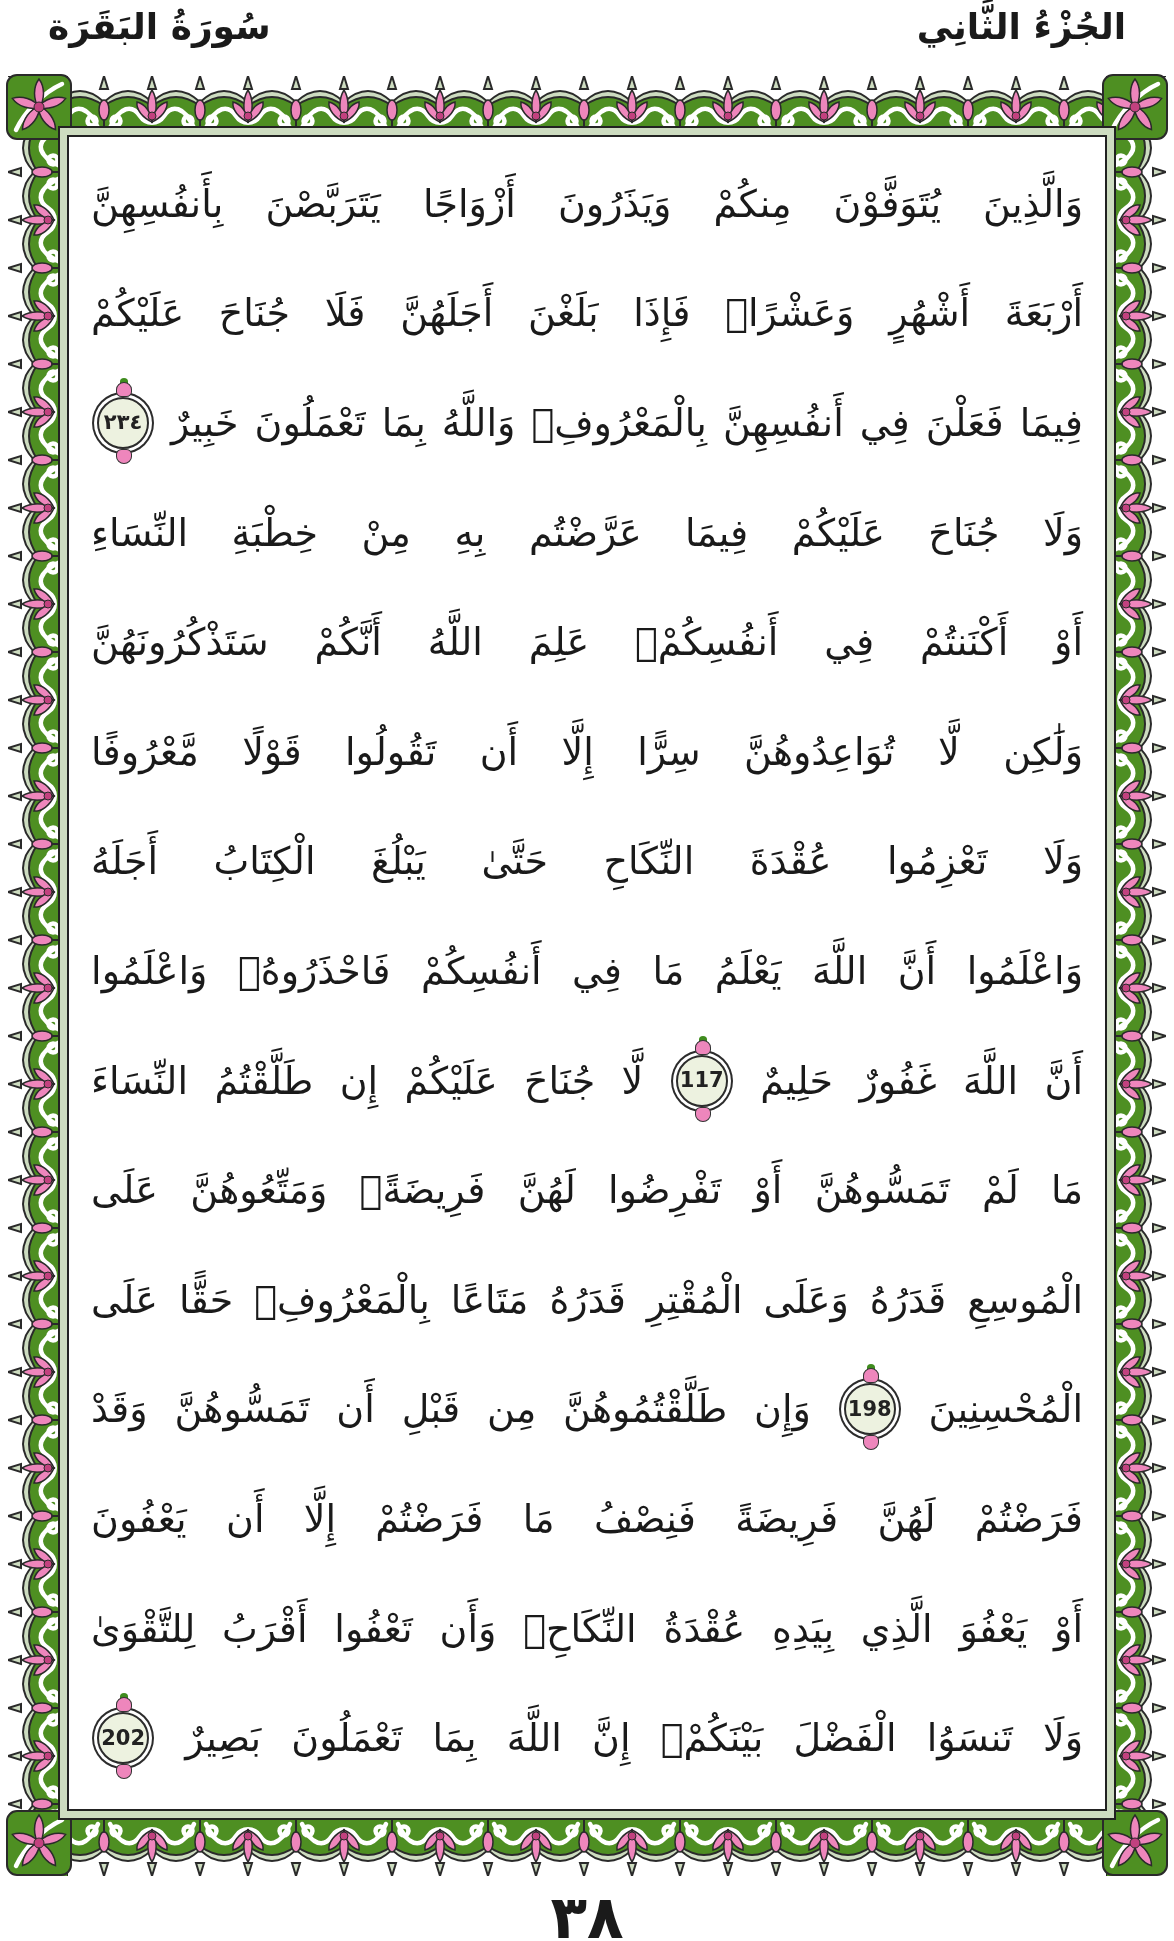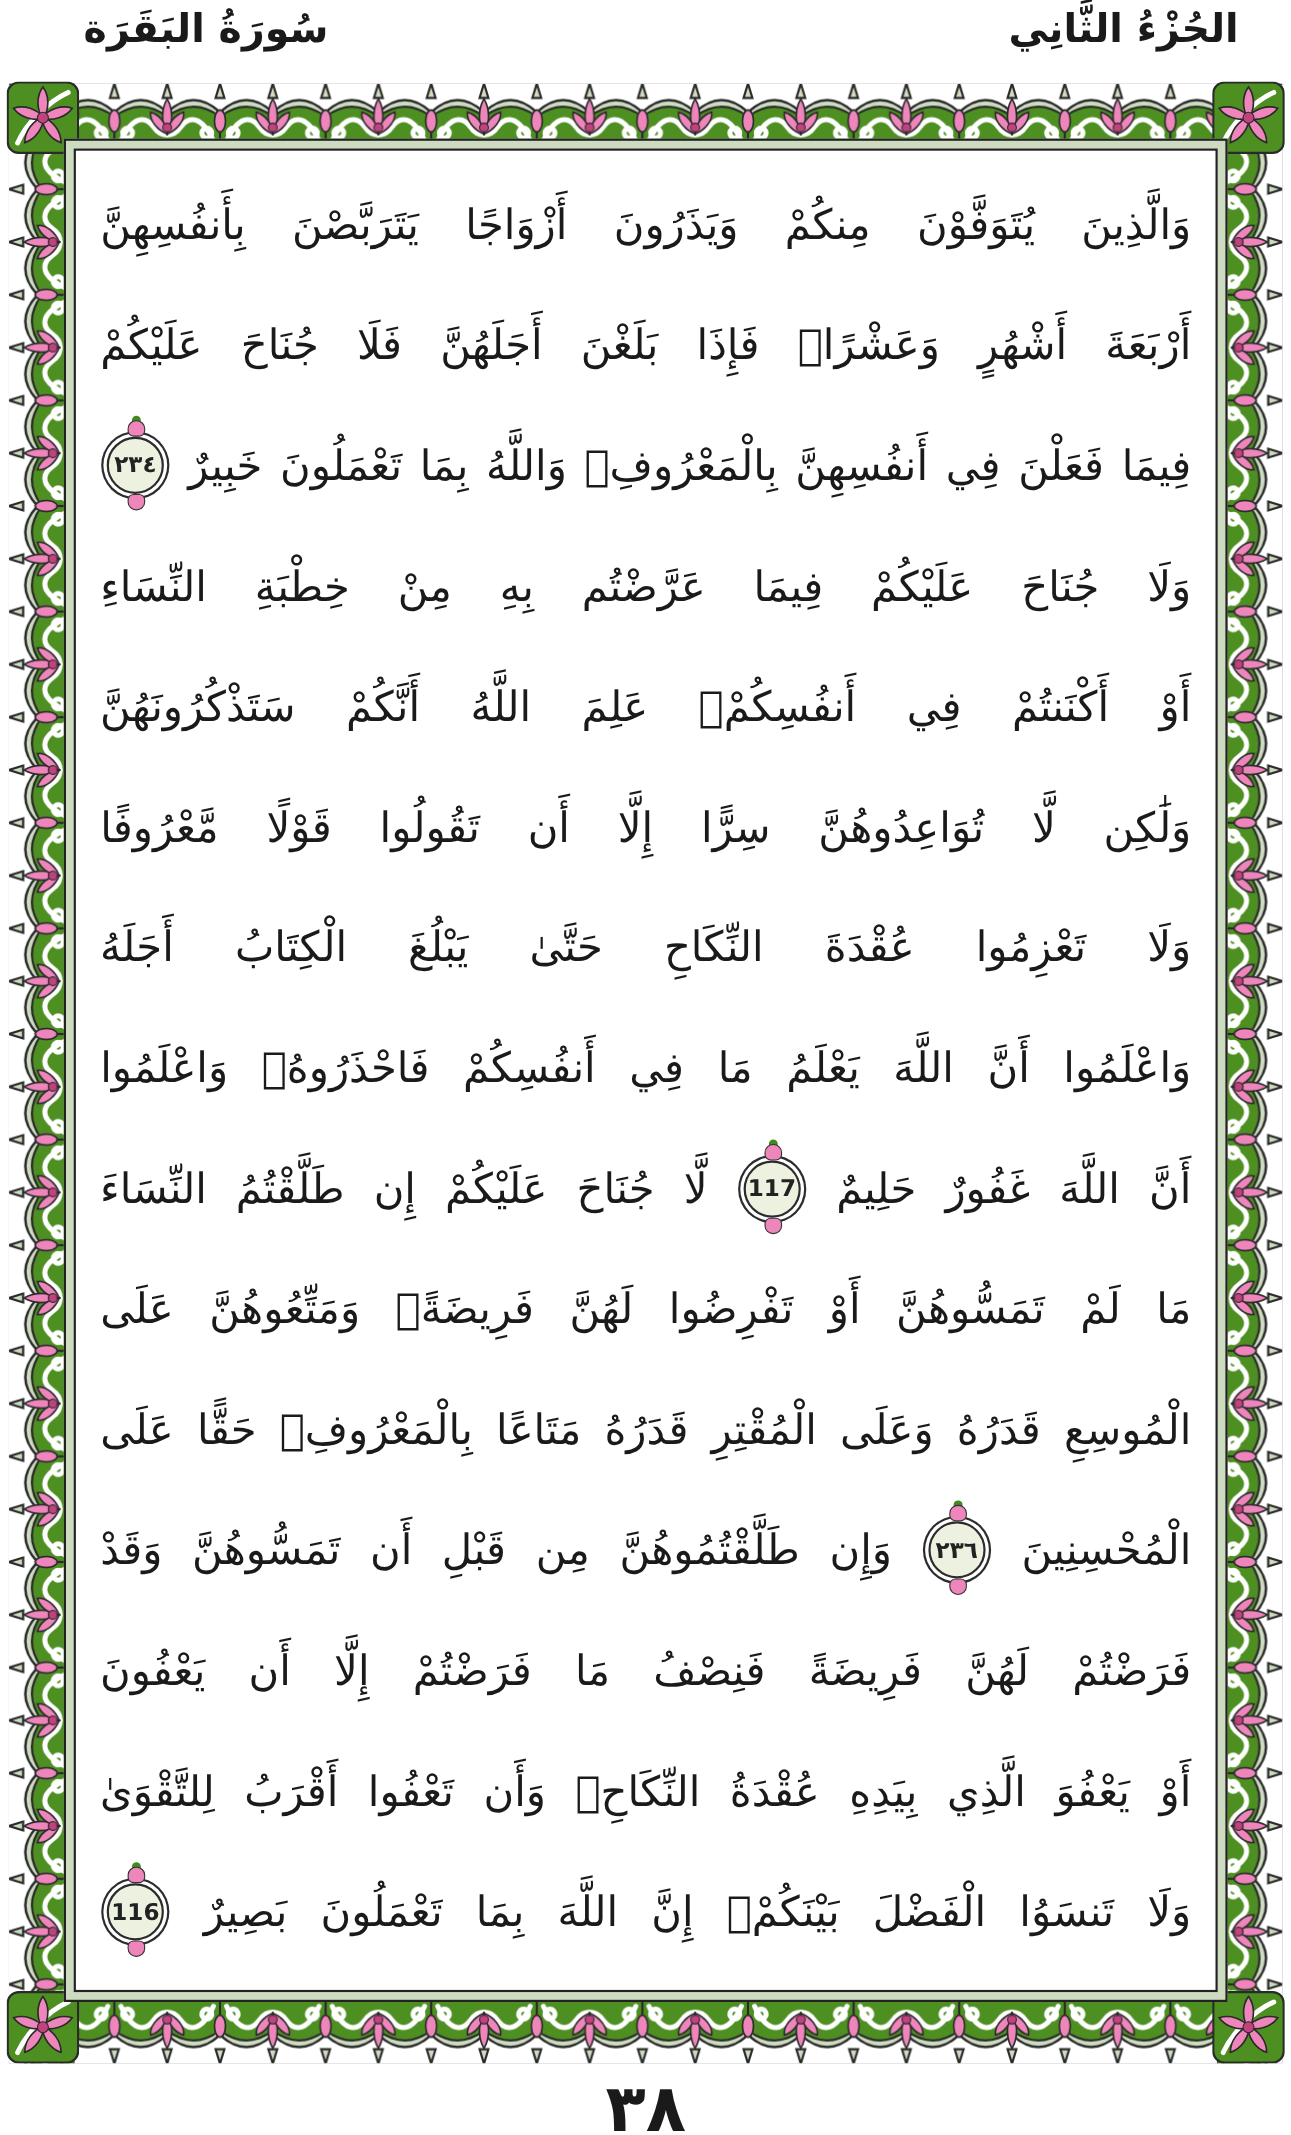--- a/index.html
+++ b/index.html
@@ -4,21 +4,21 @@
 <style>
   :root{
     --green:#4e8f22; --sage:#cddcc0; --pink:#ee86bc; --pink-deep:#c2417f;
     --ink:#1a1a1a; --marker-bg:#edf2e0;
   }
   *{margin:0;padding:0;box-sizing:border-box;}
   body{background:#fff;font-family:"DejaVu Sans",sans-serif;}
   .page{position:relative;width:1174px;height:1941px;background:#fff;overflow:hidden;direction:rtl;}
 
   
-  .hdr{position:absolute;top:6px;color:var(--ink);font-size:36px;font-weight:700;white-space:nowrap;margin-left:28px;}
+  .hdr{position:absolute;top:6px;color:var(--ink);font-size:36px;font-weight:700;white-space:nowrap;}
   .hdr-juz{right:48px;text-align:right;}
   .hdr-surah{left:48px;}
 
   
   .band{position:absolute;display:block;}
   #band-top{left:8px;top:76px;width:1158px;height:60px;}
   #band-bottom{left:8px;top:1816px;width:1158px;height:60px;}
   #band-left{left:8px;top:76px;width:60px;height:1800px;}
   #band-right{left:1106px;top:76px;width:60px;height:1800px;}
   .corner{position:absolute;width:66px;height:66px;}
@@ -263,21 +263,21 @@
             <span class="word">الْمُقْتِرِ</span>
             <span class="word">قَدَرُهُ</span>
             <span class="word">مَتَاعًا</span>
             <span class="word">بِالْمَعْرُوفِۖ</span>
             <span class="word">حَقًّا</span>
             <span class="word">عَلَى</span>
           </div>
           <div class="qline">
             <span class="word">الْمُحْسِنِينَ</span>
             <span class="vmarker">
-              <span class="vnum">٢٣٦</span>
+              <span class="vnum">198</span>
             </span>
             <span class="word">وَإِن</span>
             <span class="word">طَلَّقْتُمُوهُنَّ</span>
             <span class="word">مِن</span>
             <span class="word">قَبْلِ</span>
             <span class="word">أَن</span>
             <span class="word">تَمَسُّوهُنَّ</span>
             <span class="word">وَقَدْ</span>
           </div>
           <div class="qline">
@@ -307,21 +307,21 @@
             <span class="word">وَلَا</span>
             <span class="word">تَنسَوُا</span>
             <span class="word">الْفَضْلَ</span>
             <span class="word">بَيْنَكُمْۚ</span>
             <span class="word">إِنَّ</span>
             <span class="word">اللَّهَ</span>
             <span class="word">بِمَا</span>
             <span class="word">تَعْمَلُونَ</span>
             <span class="word">بَصِيرٌ</span>
             <span class="vmarker">
-              <span class="vnum">116</span>
+              <span class="vnum">202</span>
             </span>
           </div>
         </div>
     </div>
   </div>
 
   <div class="pagenum">٣٨</div>
 </div>
 
 </body></html>

